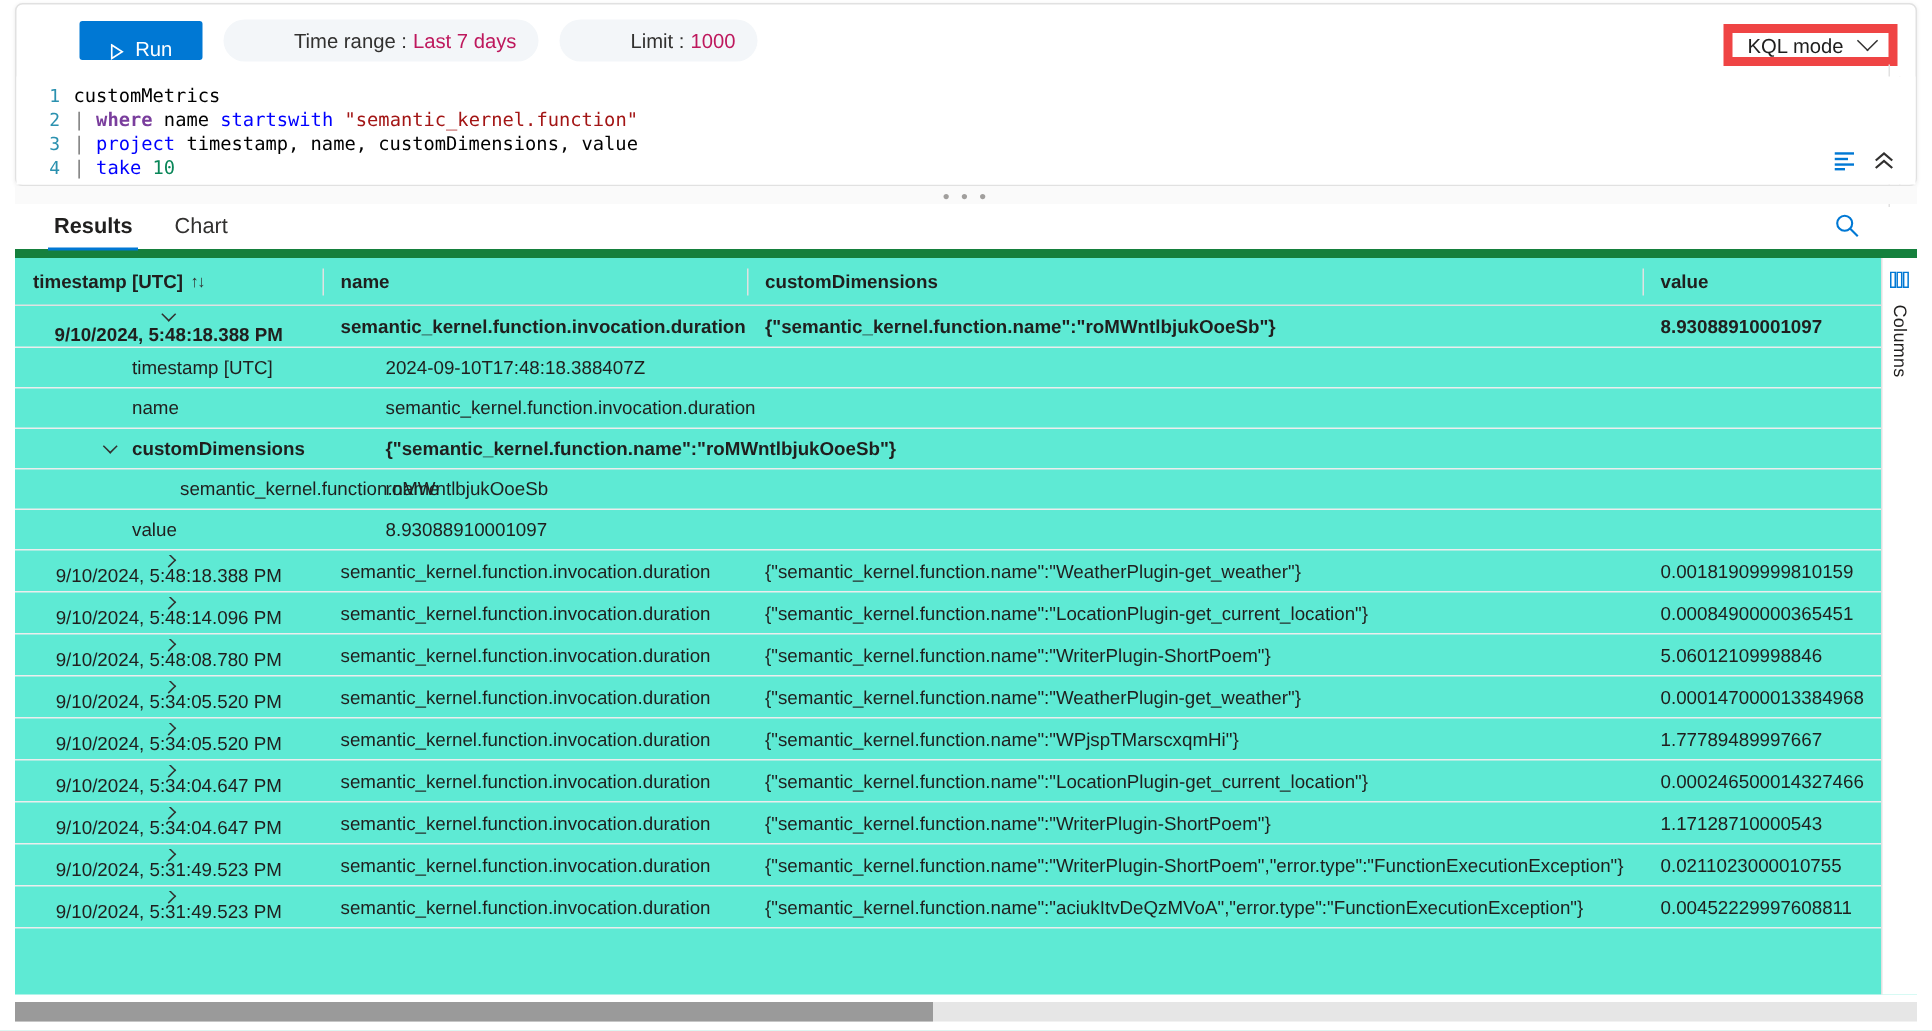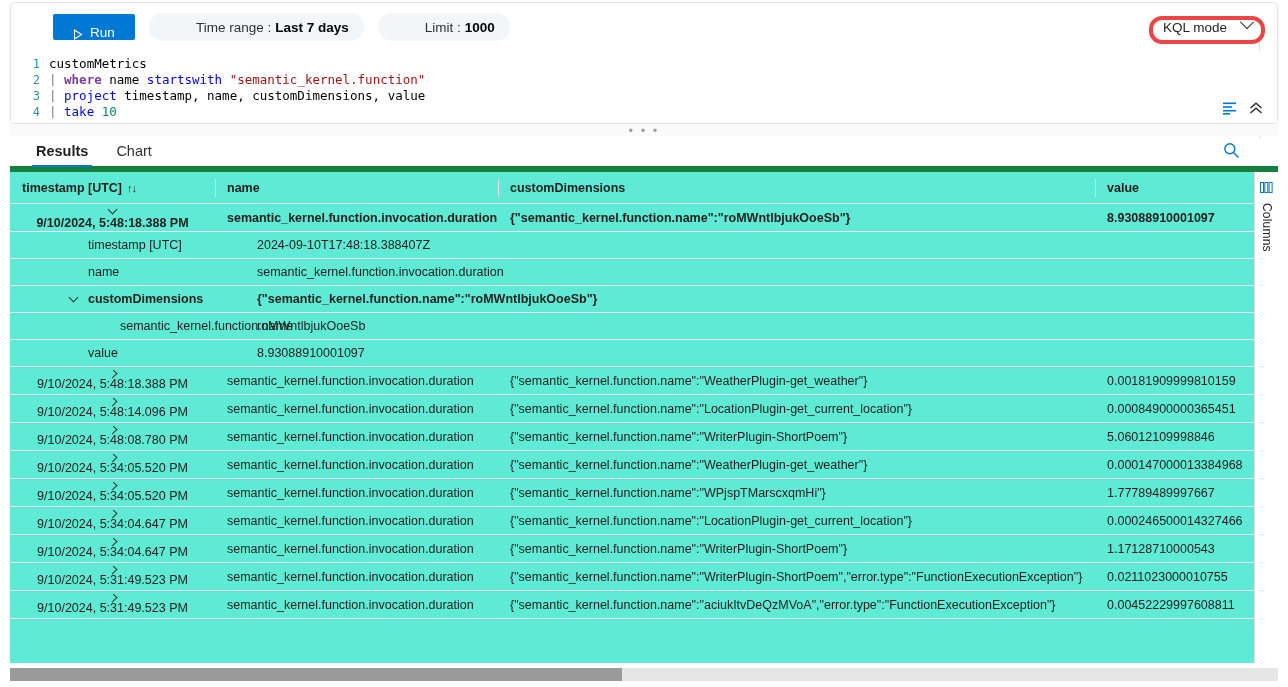--- a/index.html
+++ b/index.html
@@ -39,27 +39,27 @@
   }
   .run-tri-svg { display:block; }
   .pill {
     display: flex; align-items: center;
     height: 28px; padding: 0 15px;
     background: #f3f6f9; border-radius: 14px;
     font-size: 13.5px; color: #1b1a19; cursor: pointer;
     white-space: nowrap;
   }
   .pill .lbl { color: #323130; margin-left: 32px; }
-  .pill .val { font-weight: bold; color: #000000; margin-left: 4px; }
+  .pill .val { font-weight: normal; color: #be185d; margin-left: 4px; }
   .kql-select {
     position: absolute; right: 12px; top: 13px;
     width: 116px; height: 28px;
-    border: 4px solid #ef4444; border-radius: 13px;
-    background: #ffffff;
-    display: flex; justify-content: space-between;
+    border: 6px solid #ef4444; border-radius: 0;
+    background: #ffffff;
+    display: flex; align-items: center; justify-content: space-between;
     padding: 0 9px 0 10px;
     font-size: 13.5px; color: #201f1e; cursor: pointer;
   }
   .chev {
     width: 10px; height: 10px;
     border-right: 1.4px solid #323130;
     border-bottom: 1.4px solid #323130;
     transform: rotate(45deg) translate(-2px,-2px);
   }
 

